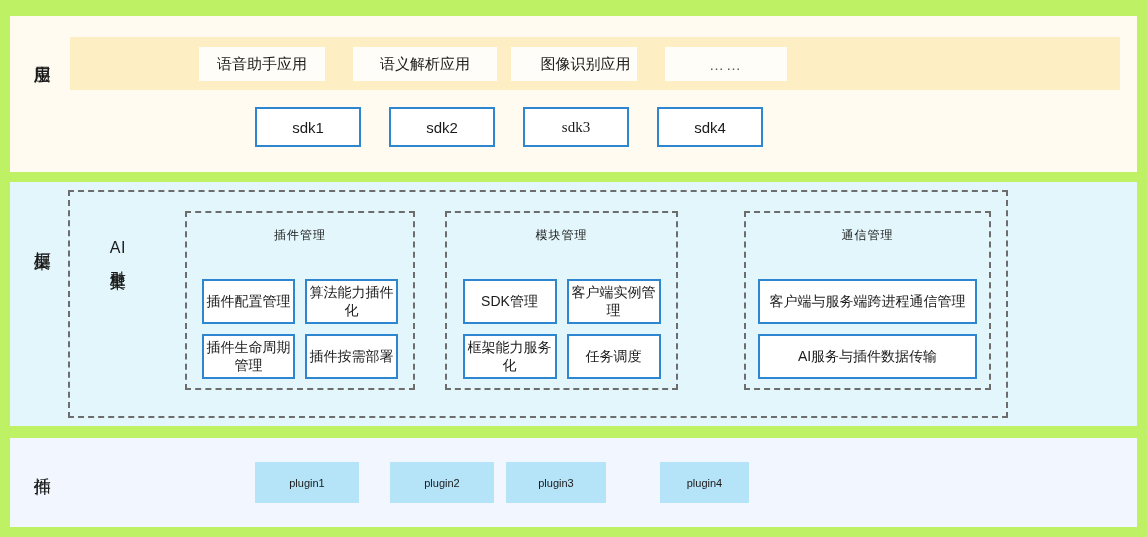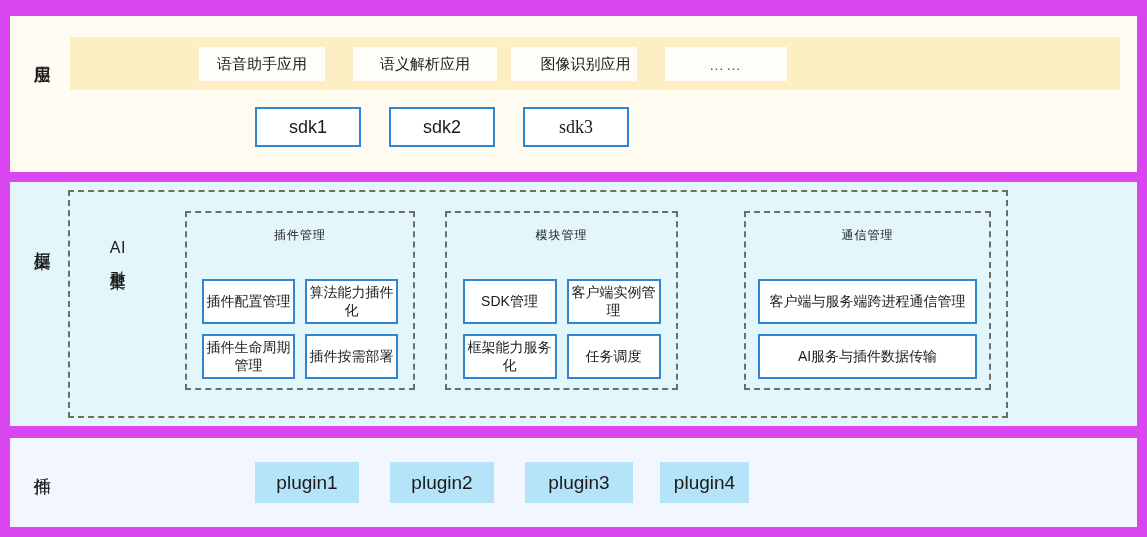--- a/index.html
+++ b/index.html
@@ -8,21 +8,21 @@
     background: #ffffff;
   }
   body {
     font-family: "Liberation Sans", "DejaVu Sans", sans-serif;
     color: #1a1a1a;
   }
   #diagram {
     position: relative;
     width: 1147px;
     height: 537px;
-    background: #d946ef;
+    background: #bef264;
     overflow: hidden;
   }
 
   
   .layer {
     position: absolute;
     box-sizing: border-box;
   }
   .layer-app {
     left: 10px;
@@ -89,21 +89,21 @@
 
   .sdk-box {
     position: absolute;
     top: 107px;
     height: 40px;
     background: #ffffff;
     border: 2px solid #2e86d0;
     display: flex;
     align-items: center;
     justify-content: center;
-    font-size: 18px;
+    font-size: 15px;
     box-sizing: border-box;
   }
   .sdk-box.s0 { left: 255px; width: 106px; }
   .sdk-box.s1 { left: 389px; width: 106px; }
   .sdk-box.s2 { left: 523px; width: 106px; font-family: Liberation Serif, serif; }
   .sdk-box.s3 { left: 657px; width: 106px; }
 
   
   .fw-outer {
     position: absolute;
@@ -181,45 +181,46 @@
 
   
   .plugin-box {
     position: absolute;
     top: 462px;
     height: 41px;
     background: #b5e3f8;
     display: flex;
     align-items: center;
     justify-content: center;
-    font-size: 19px;
+    font-size: 11px;
     box-sizing: border-box;
   }
   .plugin-box.p0 { left: 255px; width: 104px; }
   .plugin-box.p1 { left: 390px; width: 104px; }
-  .plugin-box.p2 { left: 525px; width: 108px; }
+  .plugin-box.p2 { left: 506px; width: 100px; }
   .plugin-box.p3 { left: 660px; width: 89px; }
 </style>
 </head>
 <body>
 
 <div id="diagram">
 
   <div class="layer layer-app"></div>
   <div class="app-band"></div>
   <div class="layer-label label-app">应用层</div>
 
   <div class="app-box b0">语音助手应用</div>
   <div class="app-box b1">语义解析应用</div>
   <div class="app-box b2">图像识别应用</div>
   <div class="app-box b3">……</div>
 
   <div class="sdk-box s0">sdk1</div>
   <div class="sdk-box s1">sdk2</div>
   <div class="sdk-box s2">sdk3</div>
+  <div class="sdk-box s3">sdk4</div>
 
   <div class="layer layer-framework"></div>
   <div class="layer-label label-fw">框架层</div>
 
   <div class="fw-outer"></div>
   <div class="ai-engine-label">
     <span class="latin">AI</span><span>引擎框架</span>
   </div>
 
   <div class="fw-group g0">

